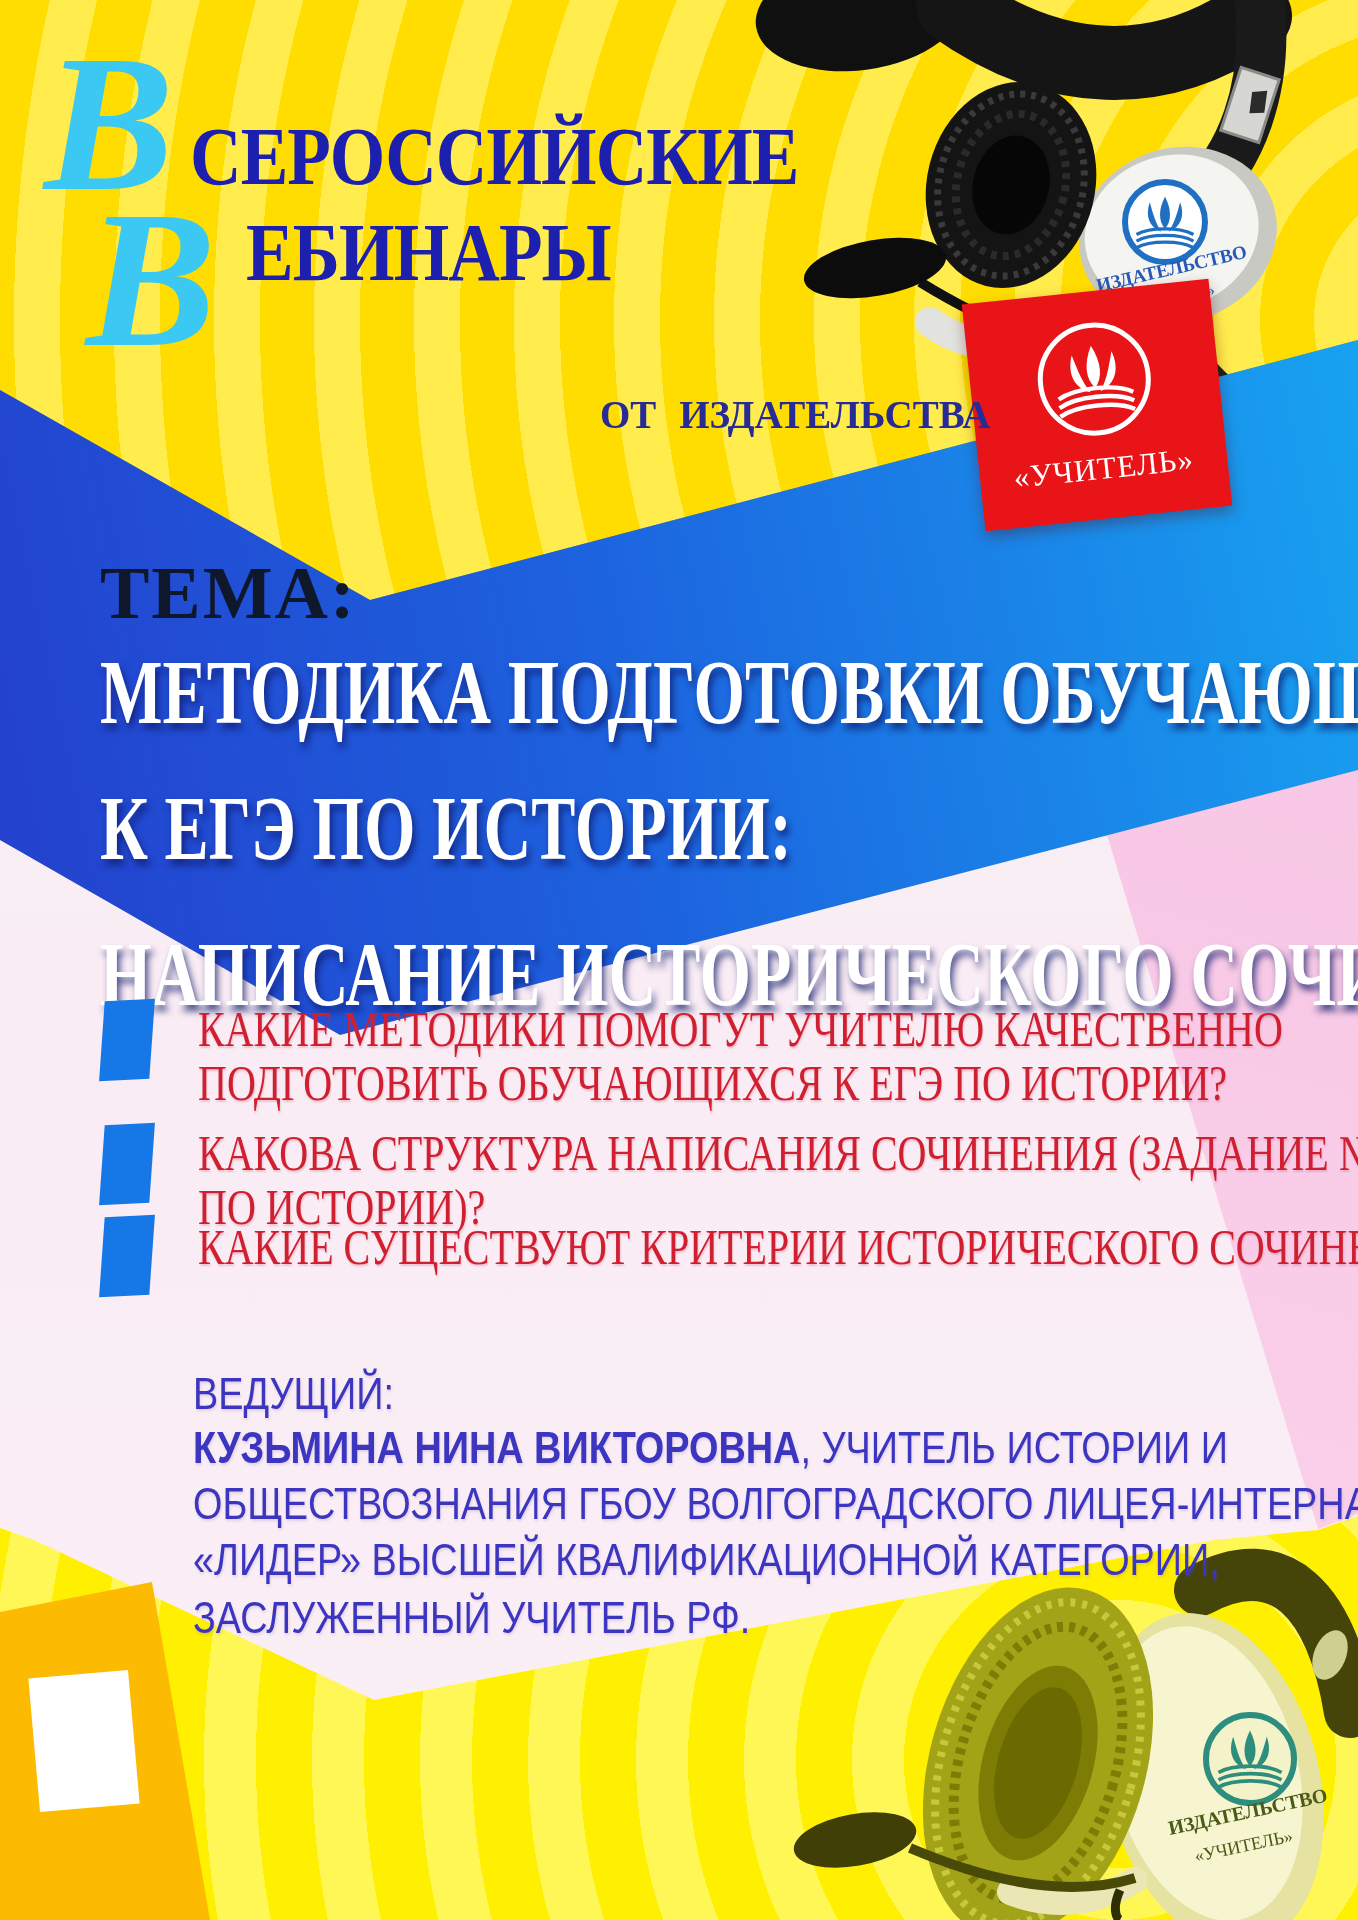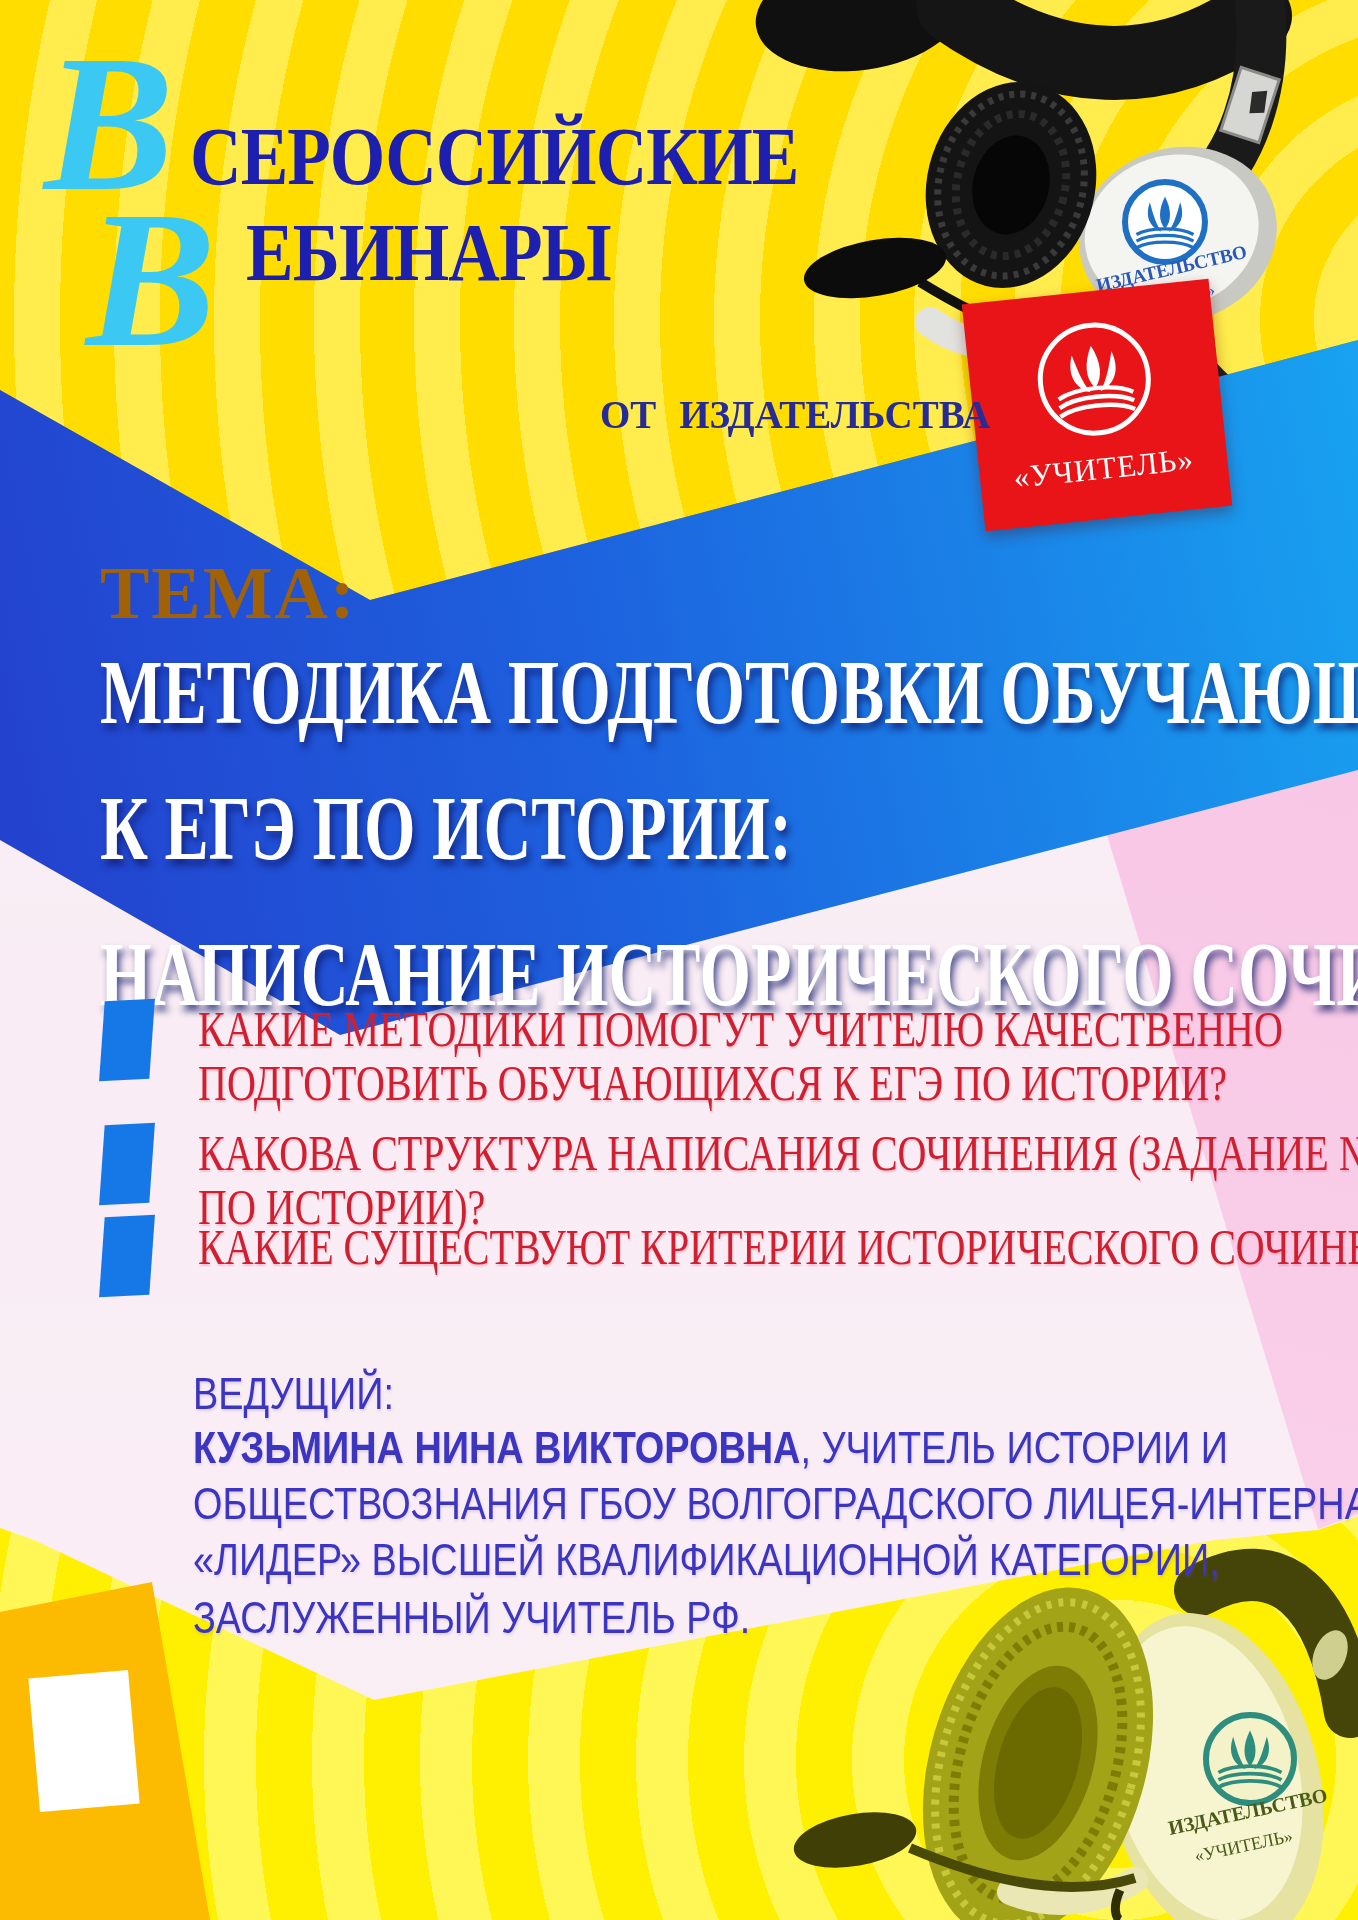--- a/index.html
+++ b/index.html
@@ -79,21 +79,21 @@
     transform:scaleX(.87);transform-origin:0 0;white-space:nowrap;letter-spacing:-1px;
   }
   .caps1{left:190px;top:116px;}
   .caps2{left:246px;top:212px;}
   .from-publisher{
     position:absolute;left:600px;top:394px;color:#262B96;font-size:41px;line-height:1;
     font-weight:bold;word-spacing:14px;transform:scaleX(.95);transform-origin:0 0;white-space:nowrap;
   }
   
   .tema-label{
-    position:absolute;left:100px;top:556px;color:#a16207;font-weight:bold;
+    position:absolute;left:100px;top:556px;color:#0f172a;font-weight:bold;
     font-size:74px;line-height:1;letter-spacing:2px;
   }
   .topic-line{
     position:absolute;left:100px;color:#fff;font-weight:bold;font-size:92px;line-height:1;
     transform:scaleX(.72);transform-origin:0 0;white-space:nowrap;
     text-shadow:4px 6px 9px rgba(15,25,105,.75);
   }
   .topic-1{top:646px;}
   .topic-2{top:782px;}
   .topic-3{top:928px;}

